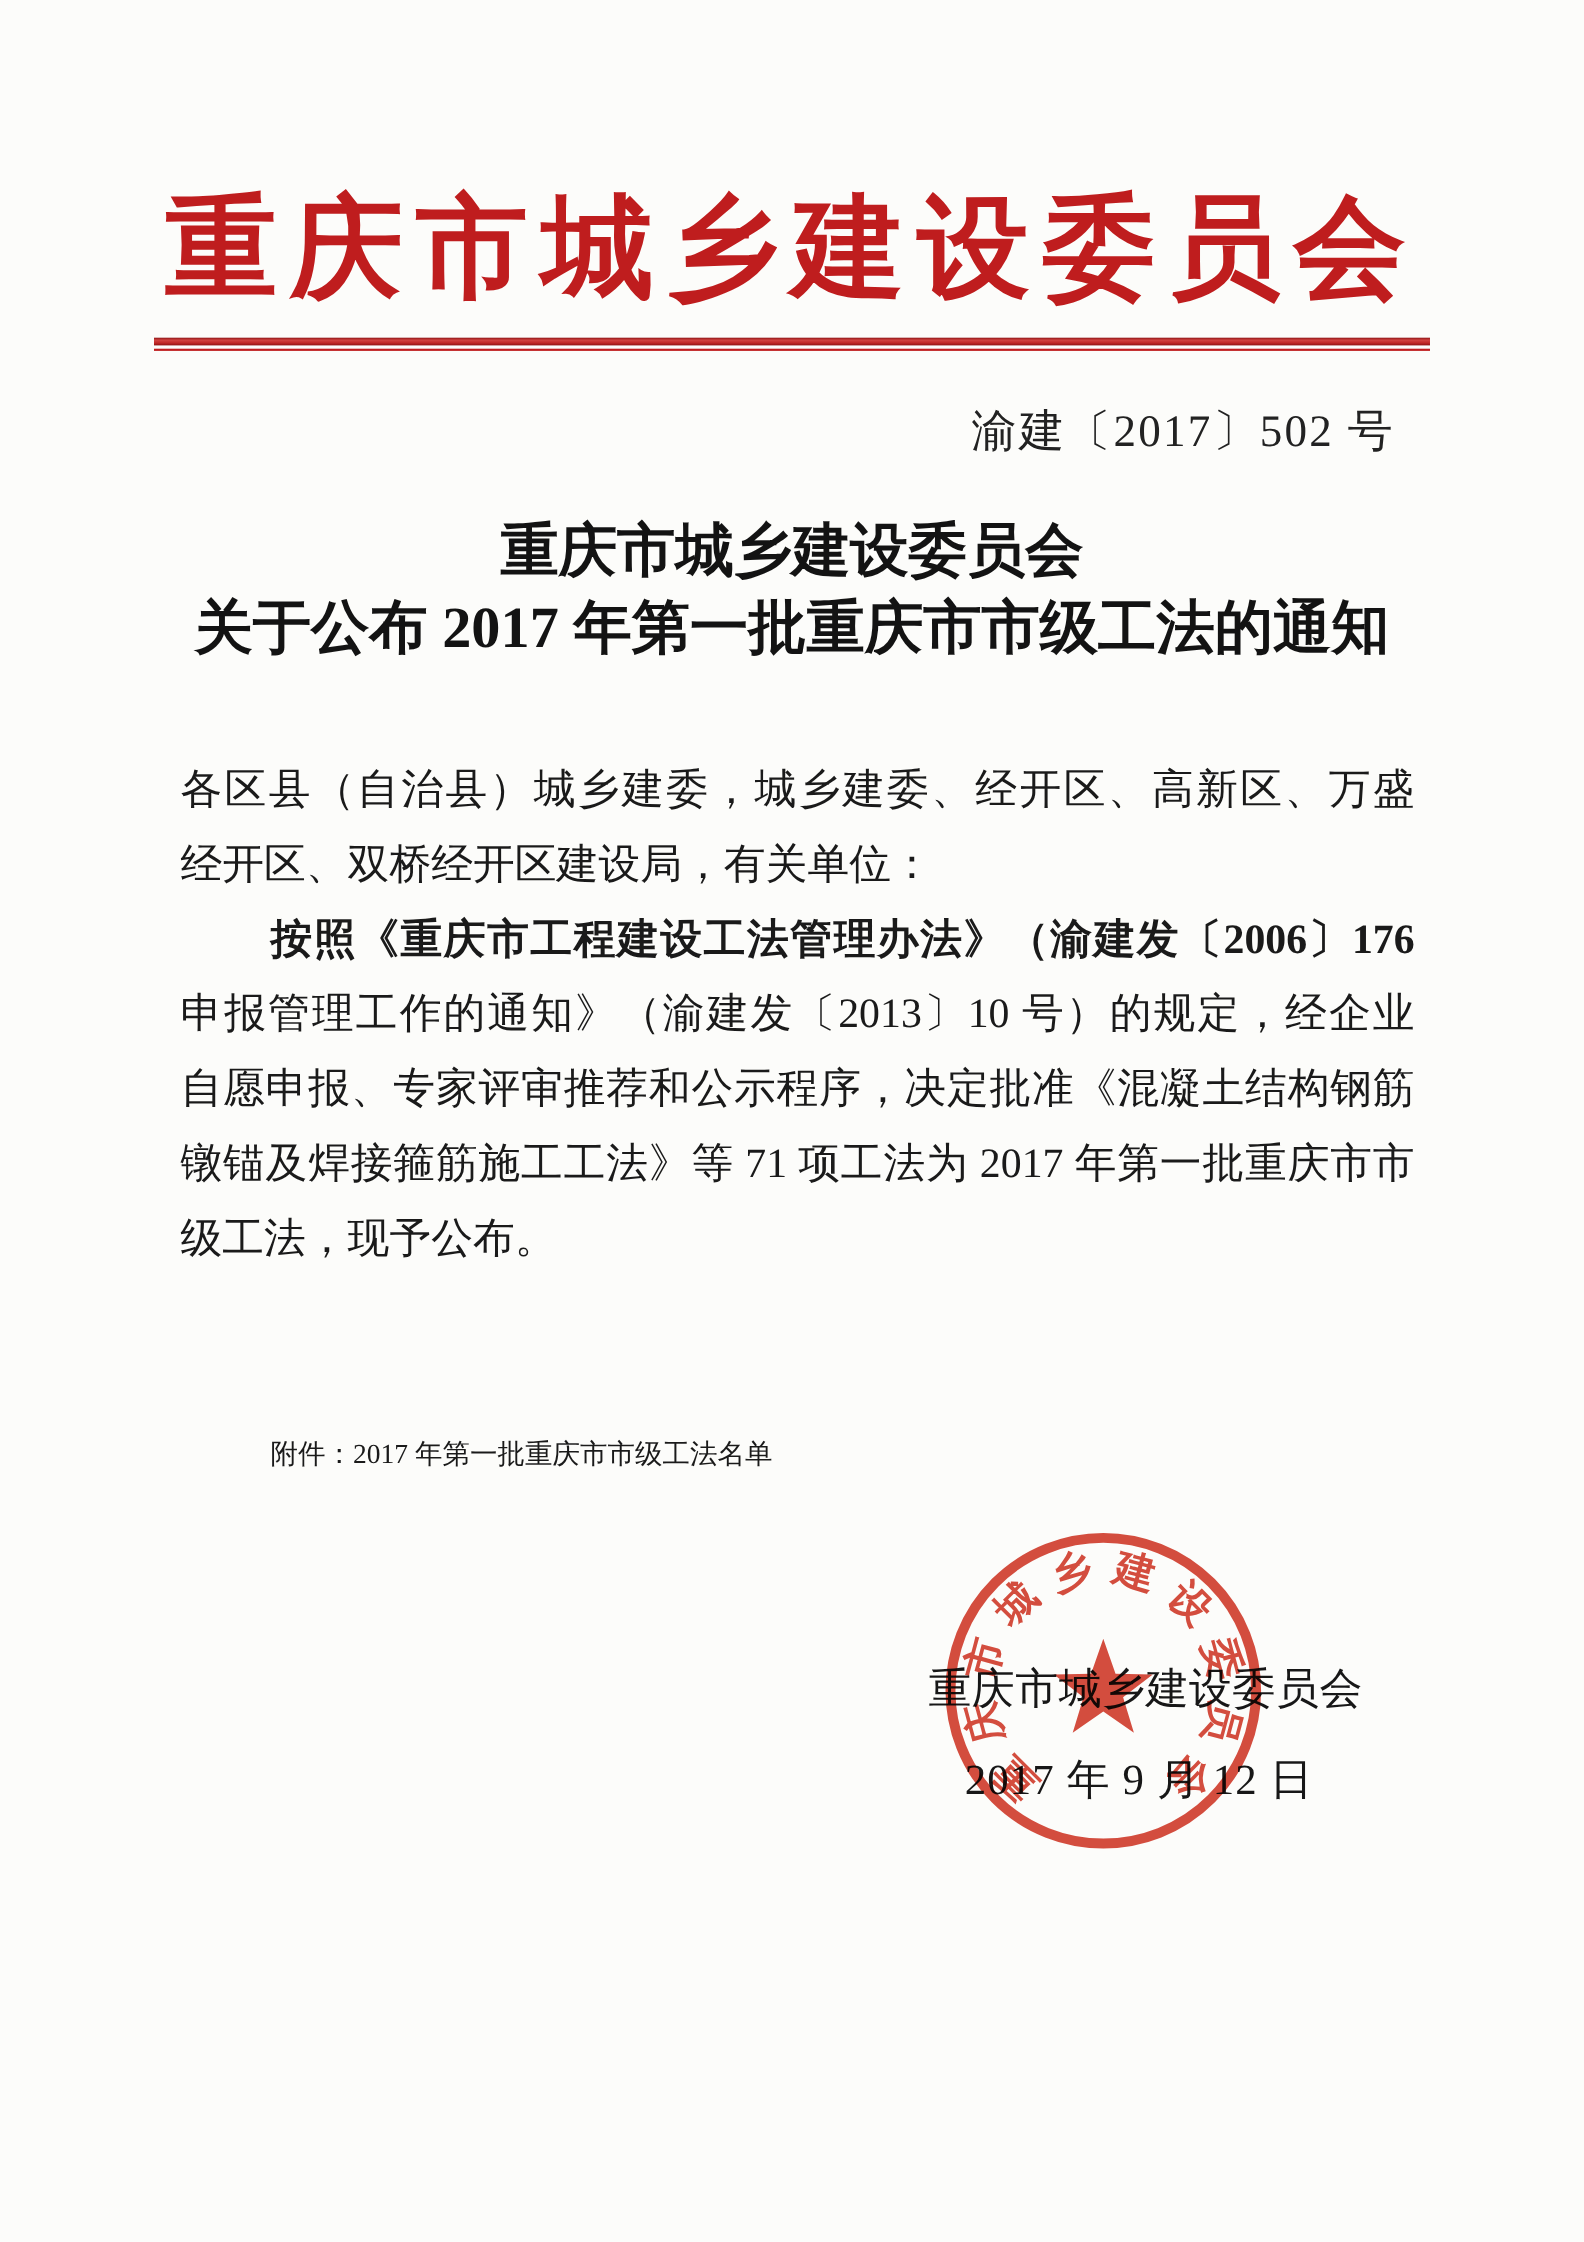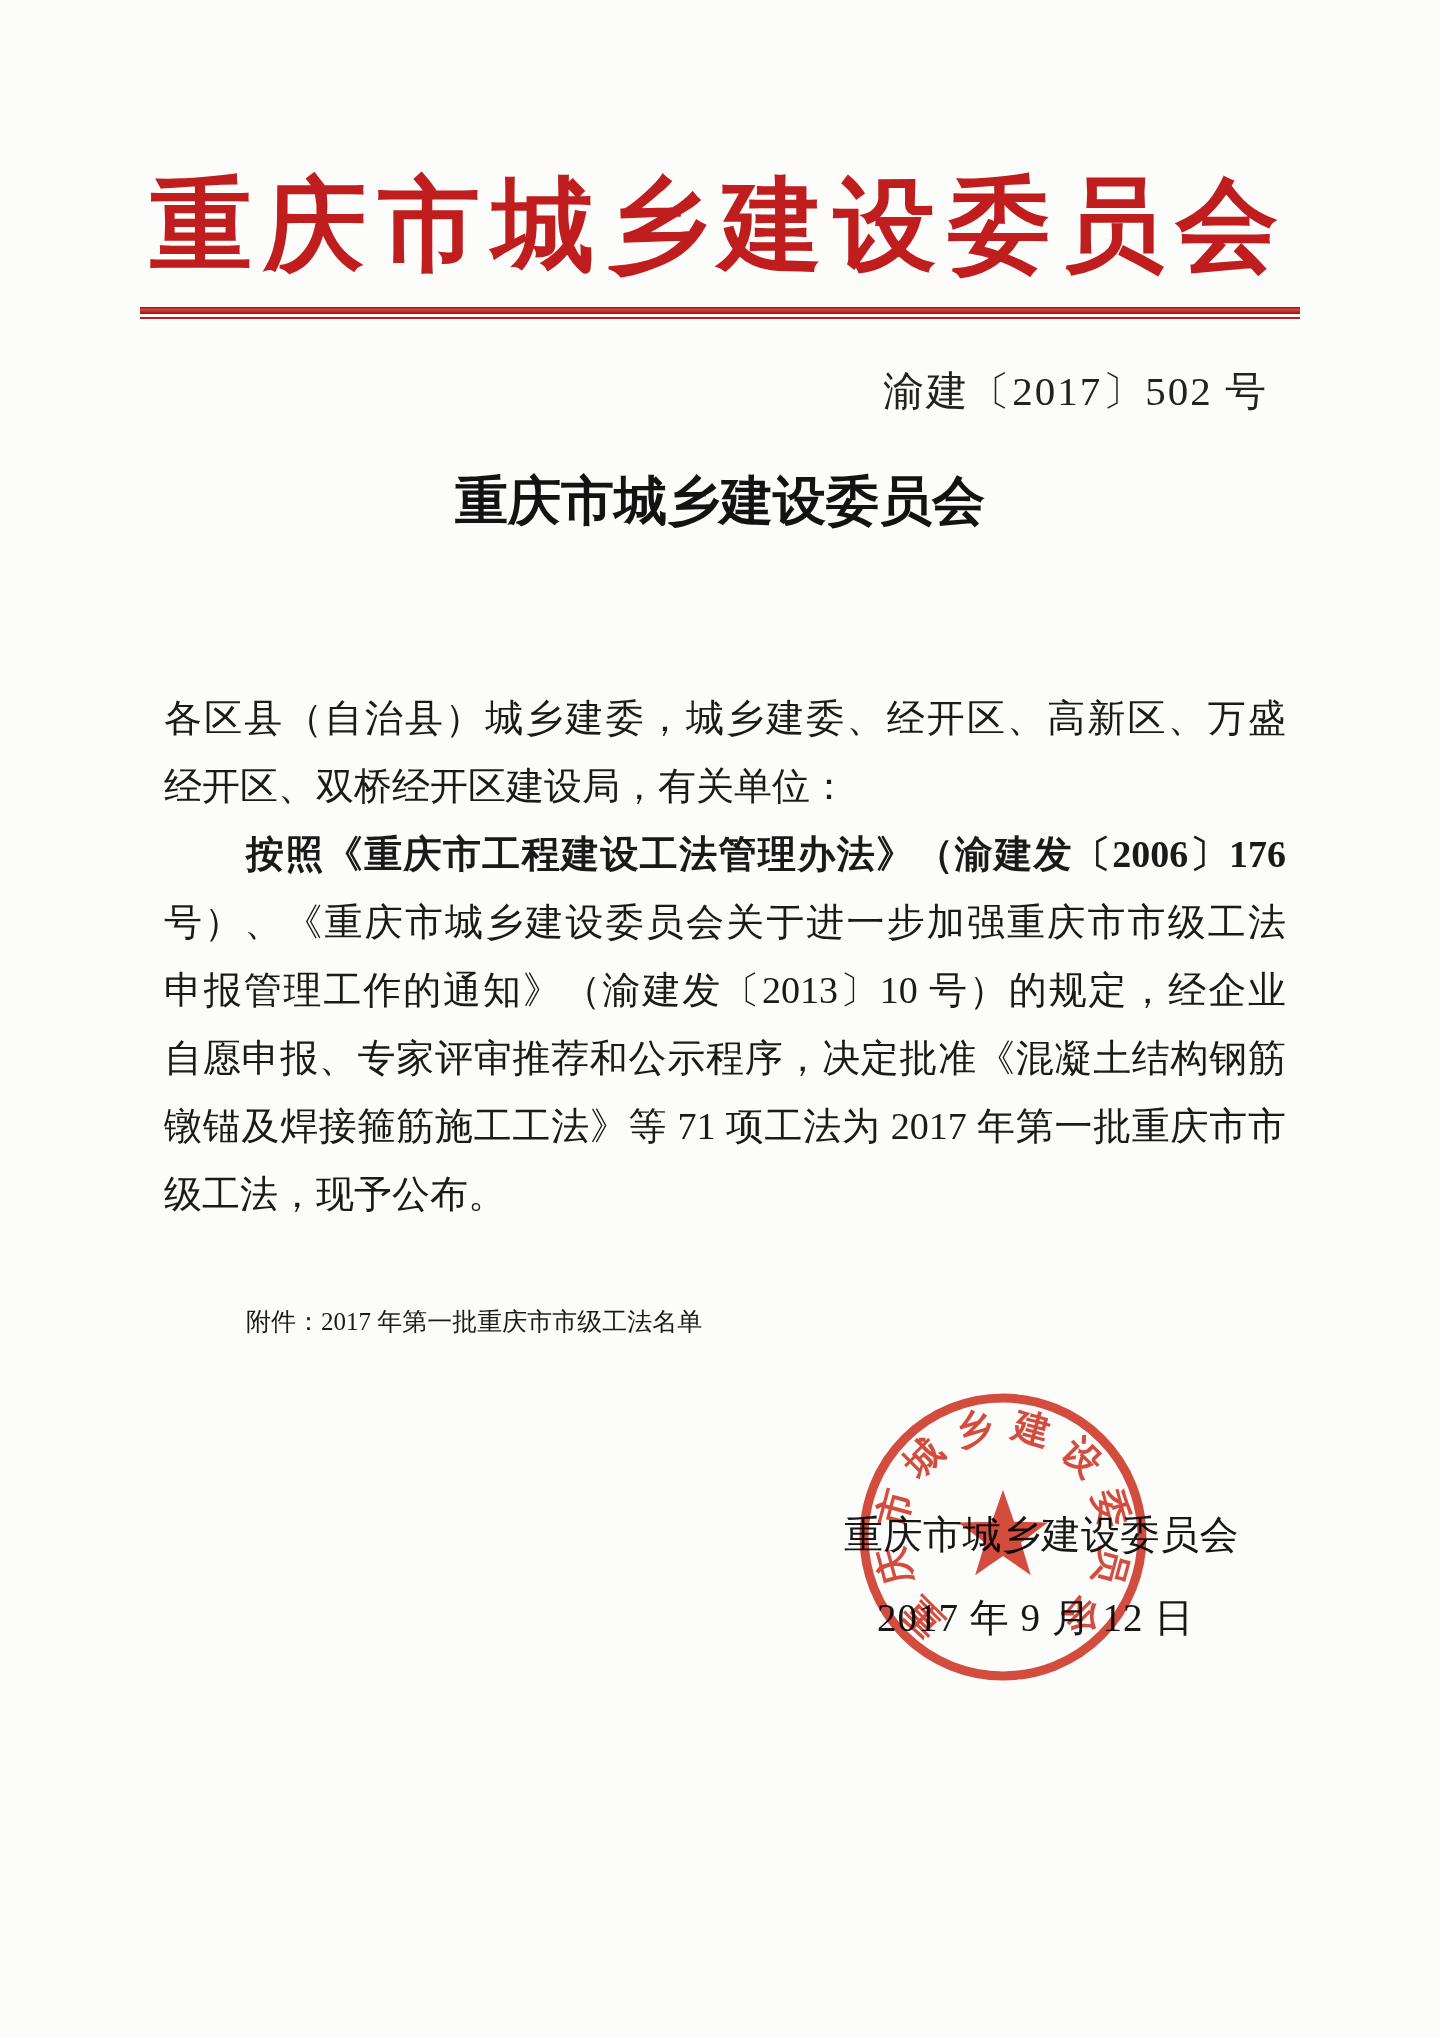--- a/index.html
+++ b/index.html
@@ -75,27 +75,27 @@
 
   <div class="sep">
     <div class="sep-thick"></div>
     <div class="sep-thin"></div>
   </div>
 
   <div class="doc-number">渝建〔2017〕502 号</div>
 
   <div class="title">
     <div class="title-line">重庆市城乡建设委员会</div>
+    <div class="title-line">关于公布 2017 年第一批重庆市市级工法的通知</div>
   </div>
 
   <div class="body">
     <div class="bodyline">各区县（自治县）城乡建委，城乡建委、经开区、高新区、万盛</div>
     <div class="bodyline noj">经开区、双桥经开区建设局，有关单位：</div>
     <div class="bodyline indent">按照《重庆市工程建设工法管理办法》（渝建发〔2006〕176</div>
-    <div class="bodyline">号）、《重庆市城乡建设委员会关于进一步加强重庆市市级工法</div>
     <div class="bodyline">申报管理工作的通知》（渝建发〔2013〕10 号）的规定，经企业</div>
     <div class="bodyline">自愿申报、专家评审推荐和公示程序，决定批准《混凝土结构钢筋</div>
     <div class="bodyline">镦锚及焊接箍筋施工工法》等 71 项工法为 2017 年第一批重庆市市</div>
     <div class="bodyline noj">级工法，现予公布。</div>
   </div>
 
   <div class="attachment">附件：2017 年第一批重庆市市级工法名单</div>
 
   <div class="sig-org">重庆市城乡建设委员会</div>
   <div class="sig-date">2017 年 9 月 12 日</div>

